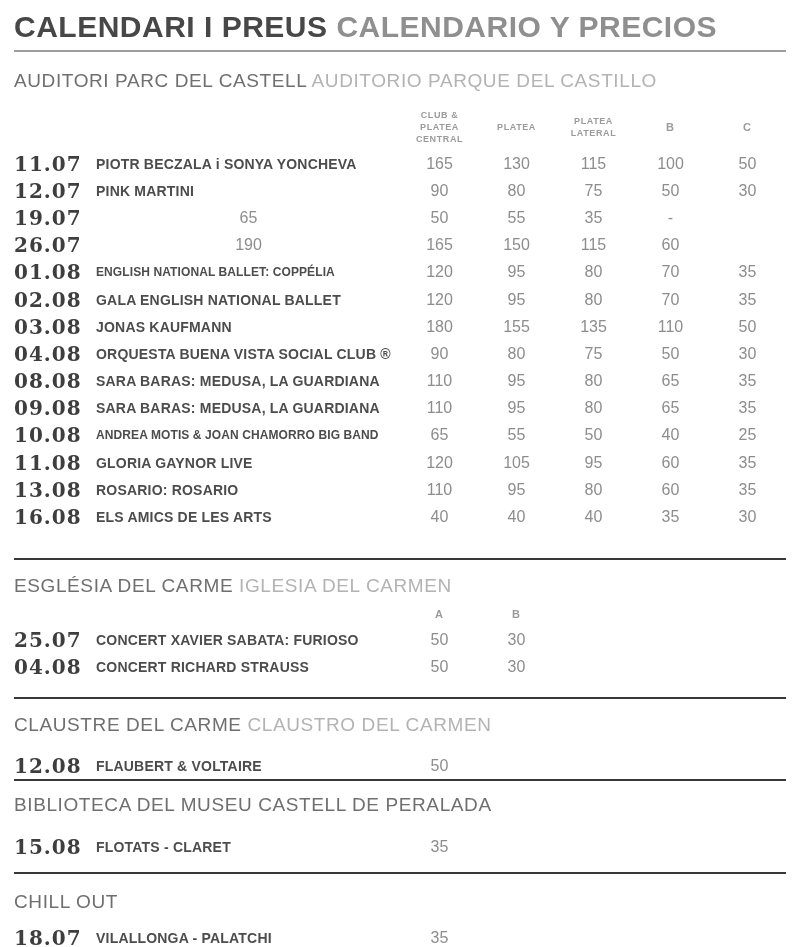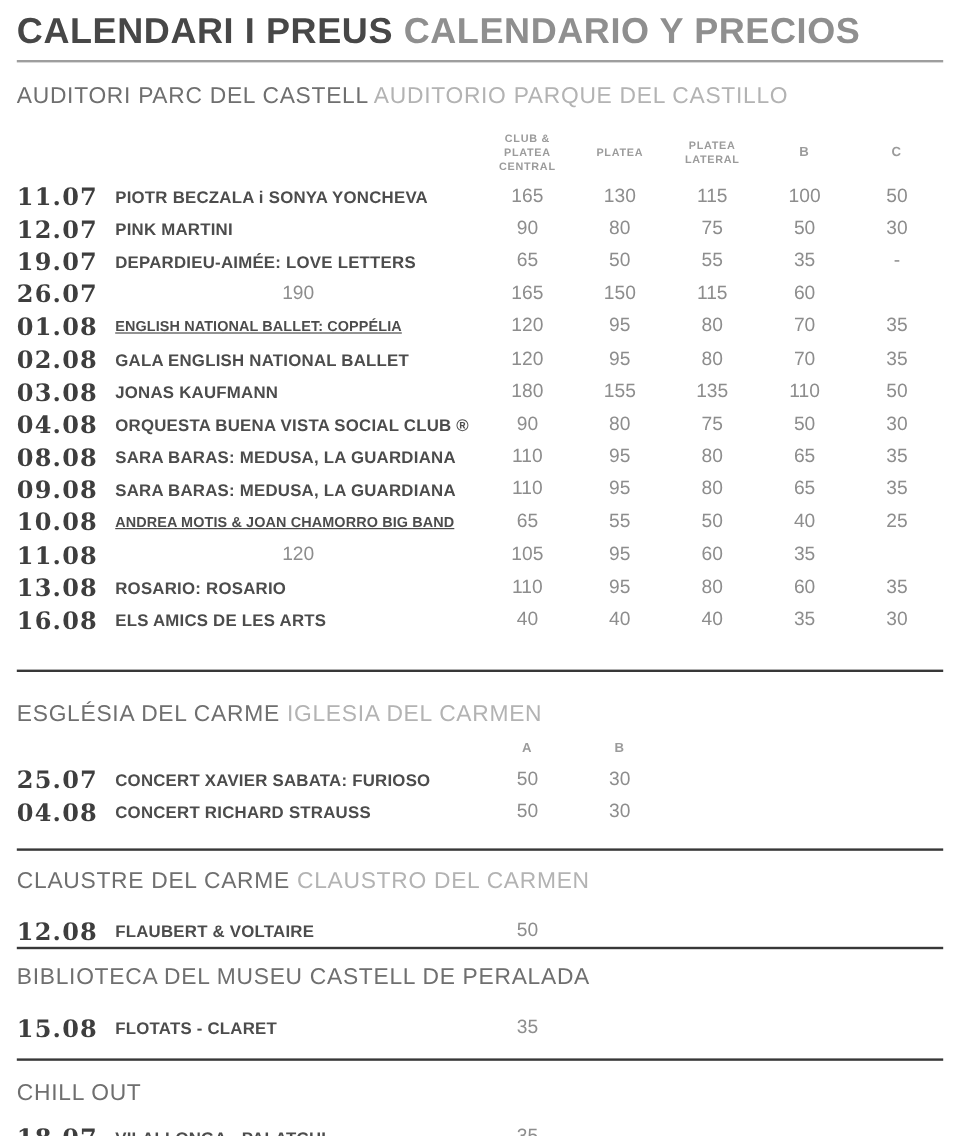--- a/index.html
+++ b/index.html
@@ -21,26 +21,26 @@
   .section-heading .es{color:var(--head-light);}
 
   .grid-row{display:grid;grid-template-columns:82px minmax(0,1fr) 77px 77px 77px 77px 77px;align-items:center;}
   .colhead-row{margin-top:12px;min-height:46px;align-items:center;}
   .colhead{ text-align:center;font-size:9px;font-weight:700;letter-spacing:.6px;color:#9b9b9b;line-height:1.35;text-transform:uppercase;padding:0 6px;}
   .colhead.lg{font-size:11px;letter-spacing:1px;}
 
   .row{height:27.2px;}
   .date{font-family:"DejaVu Serif",serif;font-weight:700;font-size:20px;letter-spacing:1px;color:var(--date);}
   .event{font-size:14px;font-weight:700;letter-spacing:.2px;color:var(--event);white-space:nowrap;padding-right:6px;}
-  .event.sm{font-size:12px;letter-spacing:.1px;text-decoration:underline;}
+  .event.sm{font-size:12px;letter-spacing:.1px;}
   .price{text-align:center;font-size:16px;color:var(--price);}
 
   .sec1-heading{margin-top:17px;}
   .sec1-body{padding-bottom:27px;}
-  .sec2{padding-top:24px;}
+  .sec2{padding-top:14px;}
   .sec2 .colhead-row{margin-top:6px;min-height:24px;}
   .sec2-body{padding-bottom:16px;}
   .sec3{padding-top:14px;}
   .sec3 .row{margin-top:16px;}
   .sec3-body{}
   .sec4{padding-top:12px;}
   .sec4 .row{margin-top:17px;}
   .sec4-body{padding-bottom:12px;}
   .sec5{padding-top:16px;}
   .sec5 .row{margin-top:11px;}
@@ -85,21 +85,20 @@
           <div class="date">12.07</div>
           <div class="event">PINK MARTINI</div>
           <div class="price">90</div>
           <div class="price">80</div>
           <div class="price">75</div>
           <div class="price">50</div>
           <div class="price">30</div>
         </div>
       <div class="grid-row row">
           <div class="date">19.07</div>
-          <div class="event">DEPARDIEU-AIMÉE: LOVE LETTERS</div>
           <div class="price">65</div>
           <div class="price">50</div>
           <div class="price">55</div>
           <div class="price">35</div>
           <div class="price">-</div>
         </div>
       <div class="grid-row row">
           <div class="date">26.07</div>
           <div class="price">190</div>
           <div class="price">165</div>
@@ -165,20 +164,21 @@
           <div class="date">10.08</div>
           <div class="event sm">ANDREA MOTIS &amp; JOAN CHAMORRO BIG BAND</div>
           <div class="price">65</div>
           <div class="price">55</div>
           <div class="price">50</div>
           <div class="price">40</div>
           <div class="price">25</div>
         </div>
       <div class="grid-row row">
           <div class="date">11.08</div>
+          <div class="event">GLORIA GAYNOR LIVE</div>
           <div class="price">120</div>
           <div class="price">105</div>
           <div class="price">95</div>
           <div class="price">60</div>
           <div class="price">35</div>
         </div>
       <div class="grid-row row">
           <div class="date">13.08</div>
           <div class="event">ROSARIO: ROSARIO</div>
           <div class="price">110</div>

